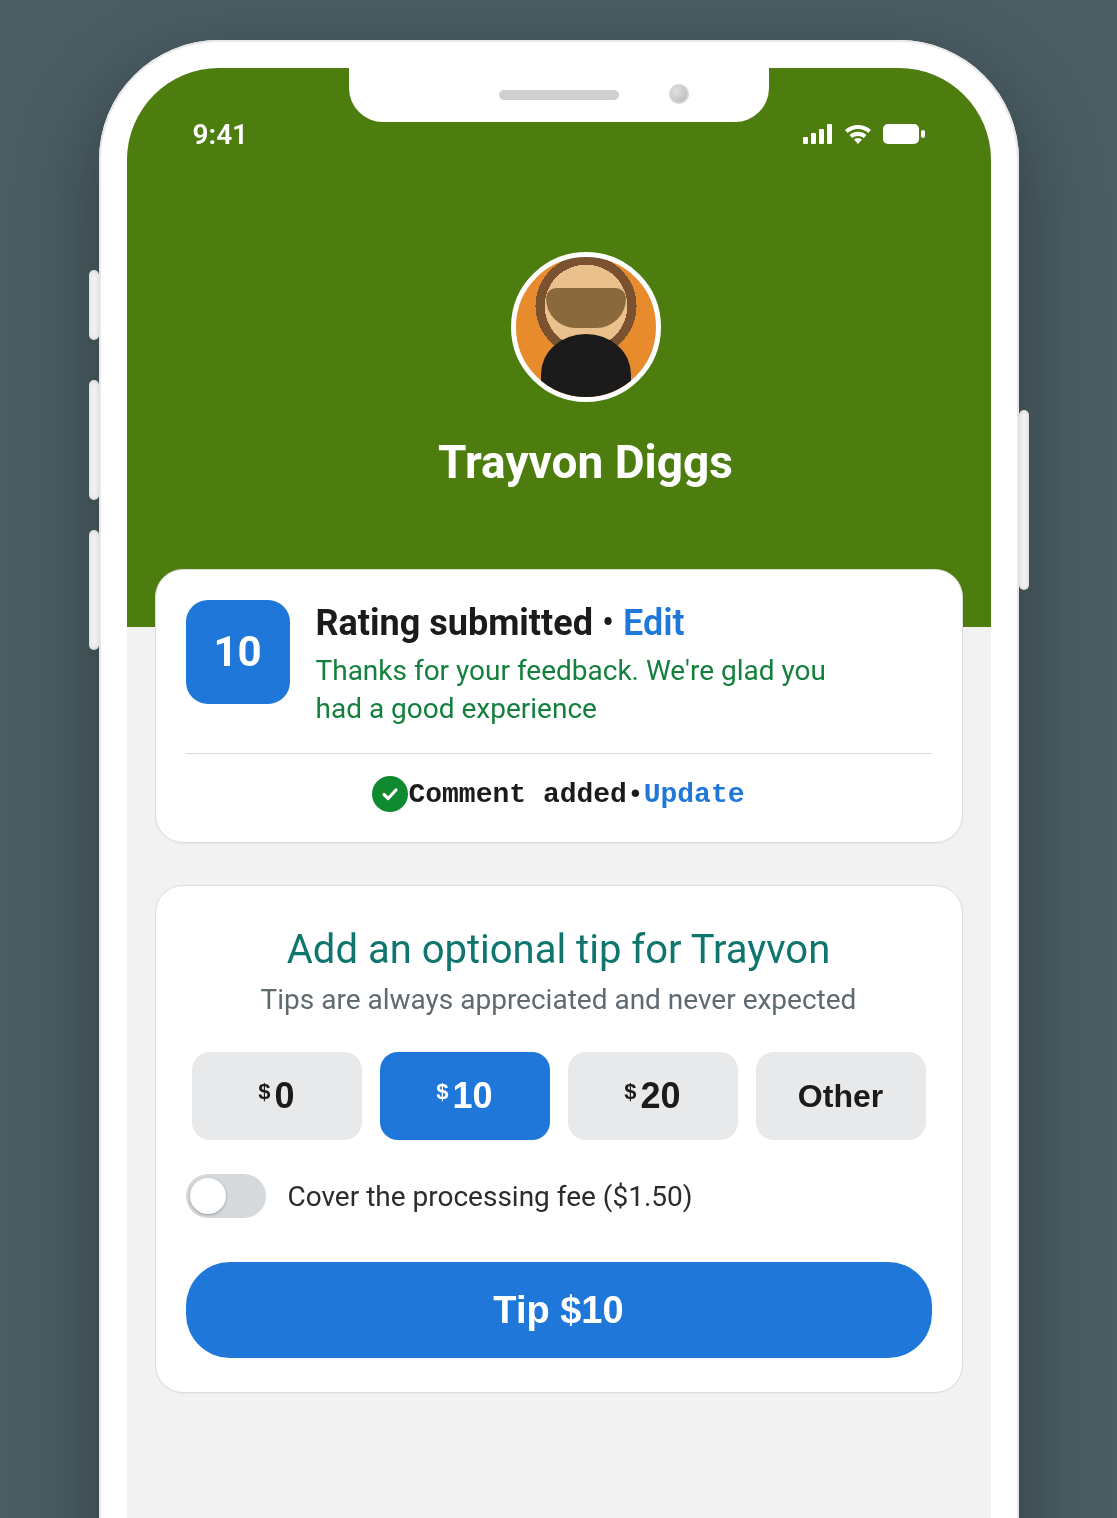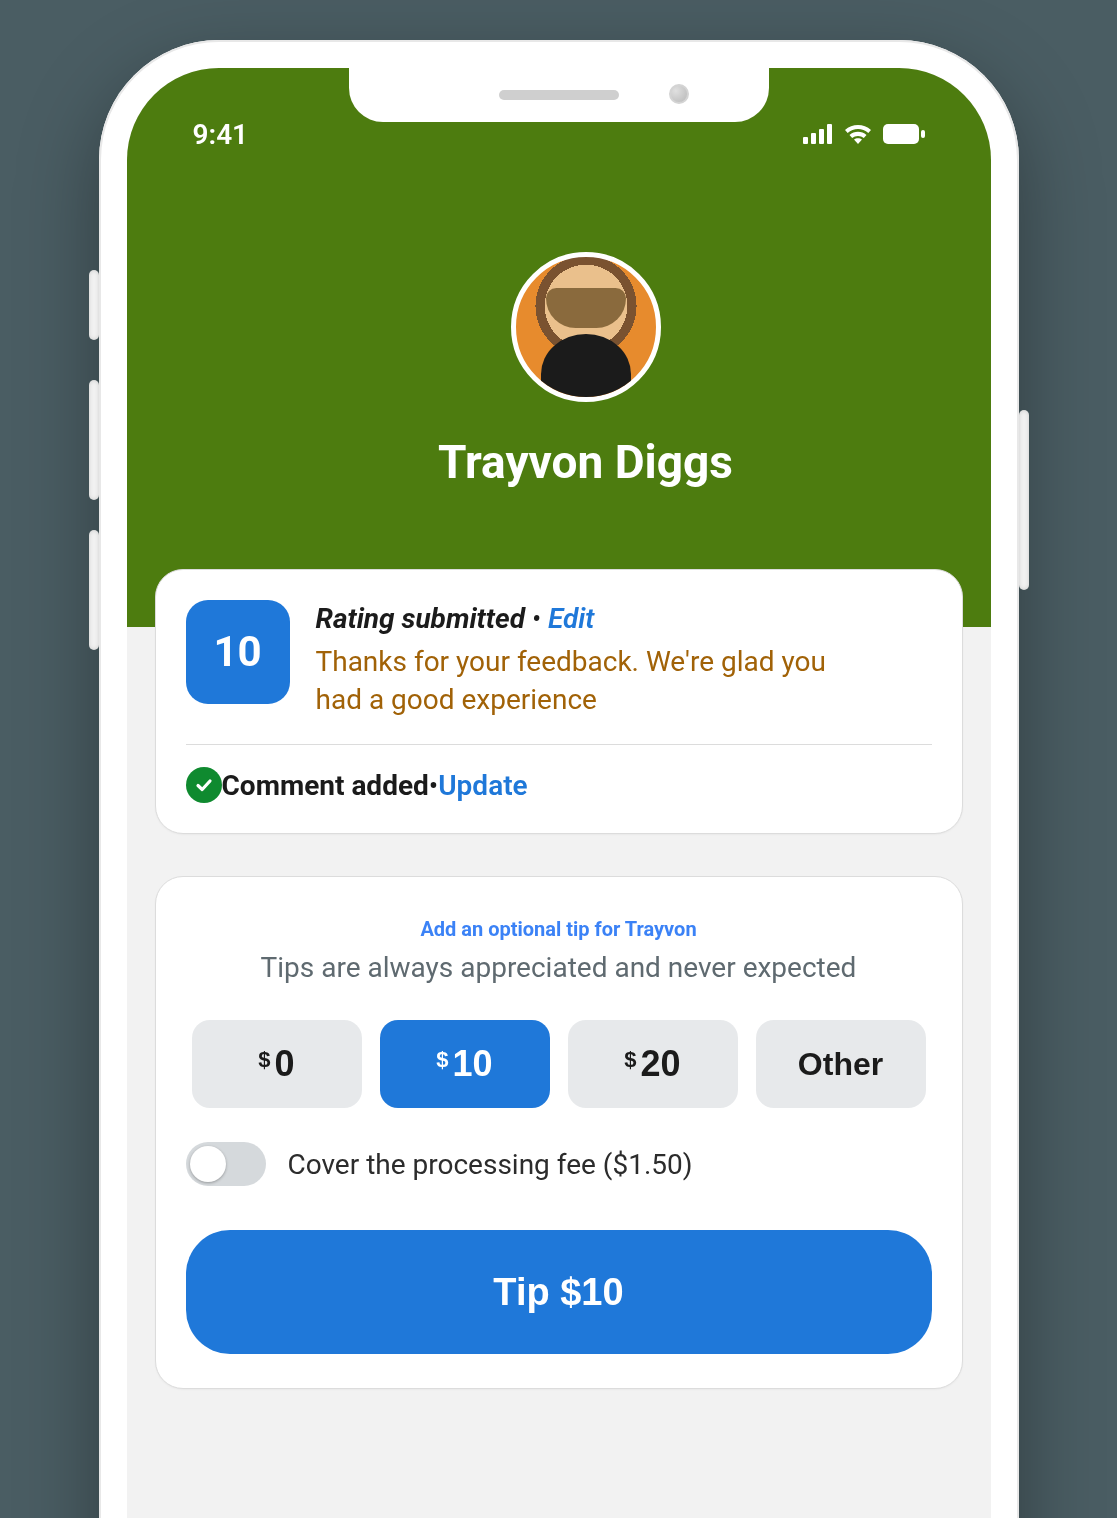--- a/index.html
+++ b/index.html
@@ -153,40 +153,40 @@
   .rating-row { display:flex; gap:26px; align-items:flex-start; }
   .rating-badge {
     width: 104px; height: 104px;
     background: #1f78d9;
     color:#fff;
     border-radius: 22px;
     display:flex; align-items:center; justify-content:center;
     font-size: 42px; font-weight: 700;
     flex-shrink:0;
   }
-  .rating-text .title-row { font-size: 28px; font-weight: 700; color:#1b1b1b; margin-top: 2px; font-style: italic; }
+  .rating-text .title-row { font-size: 36px; font-weight: 700; color:#1b1b1b; margin-top: 2px; }
   .rating-text .title-row .sep { font-weight: 400; color:#1b1b1b; }
   .rating-text .title-row .edit { color:#1f78d9; font-weight:600; }
-  .rating-text .desc { font-size: 28px; color:#a16207; margin-top: 8px; line-height:1.35; max-width: 560px;}
+  .rating-text .desc { font-size: 28px; color:#15803d; margin-top: 8px; line-height:1.35; max-width: 560px;}
   .card .divider { height:1px; background:#dcdcdc; margin: 26px 0 22px 0; }
   .comment-row {
-    display:flex; align-items:center; 
-    font-size: 28px; font-weight:700; color:#1b1b1b;
+    display:flex; align-items:center; justify-content:center;
+    font-size: 28px; font-weight:700; color:#1b1b1b;font-family:Liberation Mono, monospace;
   }
   .comment-row .check {
     width:36px; height:36px; border-radius:50%;
     background:#0f8a2f;
     display:flex; align-items:center; justify-content:center;
   }
   .comment-row .sep { font-weight:400; }
   .comment-row .update { color:#1f78d9; font-weight:600; }
 
   
   .tip-card { text-align:center; padding: 40px 30px 34px 30px; }
-  .tip-title { font-size: 20px; font-weight:700; color:#3b82f6; }
+  .tip-title { font-size: 40px; font-weight:400; color:#0f766e; }
   .tip-sub { font-size: 28px; color:#5f6a70; margin-top: 10px; }
   .tip-options {
     display:flex; gap:18px; justify-content:center;
     margin-top: 36px;
   }
   .tip-option {
     flex:1 1 0;
     max-width: 170px;
     background:#e7e9eb;
     border-radius: 18px;
@@ -223,21 +223,21 @@
   }
 
   .tip-submit {
     display:block;
     width:100%;
     margin-top: 44px;
     background:#1f78d9;
     color:#fff;
     border:none;
     border-radius: 44px;
-    height: 124px;
+    height: 96px;
     font-size: 38px;
     font-weight:700;
     cursor:pointer;
   }
 </style>
 </head>
 <body>
 
 <div class="device">
   <div class="side-button sb-left-1"></div>

